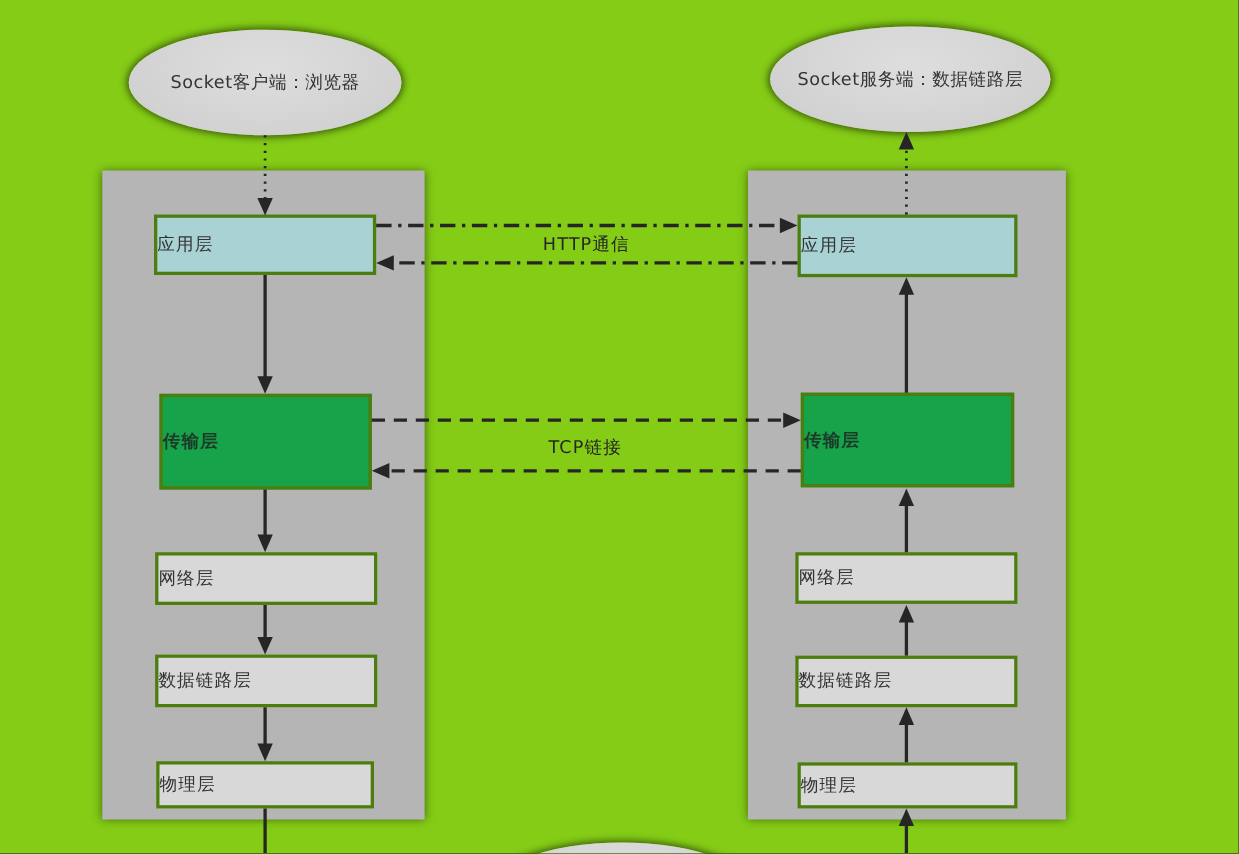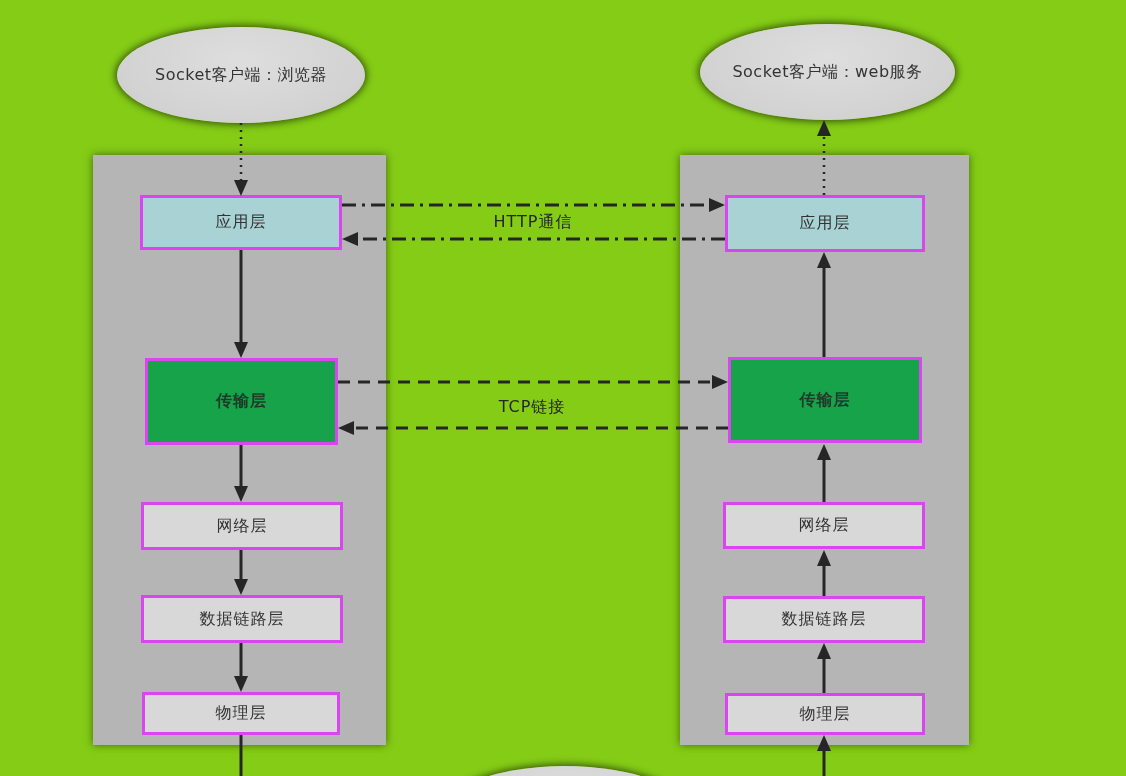--- a/index.html
+++ b/index.html
@@ -18,22 +18,22 @@
   .node-client{left:117px;top:27px;width:248px;height:96px;}
   .node-server{left:700px;top:24px;width:255px;height:96px;}
   .node-bottom{left:441px;top:766px;width:248px;height:96px;}
   .stack{
     position:absolute;top:155px;height:590px;background:#b5b5b5;
     box-shadow:0 0 8px rgba(0,0,0,0.5);
   }
   .stack-left{left:93px;width:293px;}
   .stack-right{left:680px;width:289px;}
   .layer{
-    position:absolute;box-sizing:border-box;border:3px solid #d946ef;
-    background:#d8d8d8;display:flex;align-items:center;justify-content:center;
+    position:absolute;box-sizing:border-box;border:3px solid #4d7c0f;
+    background:#d8d8d8;display:flex;align-items:center;
     color:#333;font-size:16px;letter-spacing:1px;
   }
   .layer-app{background:#a9d2d4;}
   .layer-transport{background:#17a34a;color:#1d3a29;font-weight:bold;}
   
   .l-app{left:140px;top:195px;width:202px;height:55px;}
   .l-transport{left:145px;top:358px;width:193px;height:87px;}
   .l-network{left:141px;top:502px;width:202px;height:48px;}
   .l-datalink{left:141px;top:595px;width:202px;height:48px;}
   .l-physical{left:142px;top:692px;width:198px;height:43px;}
@@ -53,21 +53,21 @@
 </style>
 </head>
 <body>
 
 <div id="canvas">
 
   <div class="ellipse node-client">
     <span>Socket客户端：浏览器</span>
   </div>
   <div class="ellipse node-server">
-    <span>Socket客户端：web服务</span>
+    <span>Socket服务端：数据链路层</span>
   </div>
   <div class="ellipse node-bottom"></div>
 
   <div class="stack stack-left"></div>
   <div class="stack stack-right"></div>
 
   <div class="layer layer-app l-app">
     <span>应用层</span>
   </div>
   <div class="layer layer-transport l-transport">

